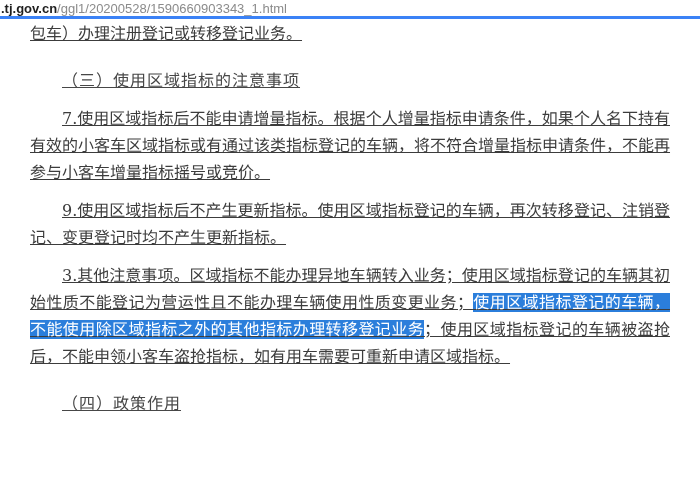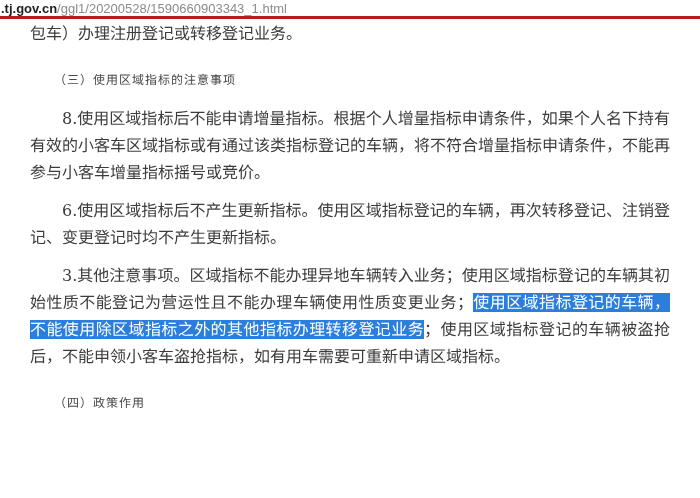--- a/index.html
+++ b/index.html
@@ -15,47 +15,48 @@
   }
   
   .addressbar {
     height: 15px;
     padding: 1px 0 0 1px;
     font-family: "Liberation Sans", "DejaVu Sans", sans-serif;
     font-size: 13px;
     line-height: 15px;
     white-space: nowrap;
     overflow: hidden;
-    border-bottom: 3px solid #b91c1c;
+    border-bottom: 3px solid #3b82f6;
     background: #ffffff;
   }
   .addressbar .domain { color: #1f1f1f; font-weight: 700; }
   .addressbar .path   { color: #8b8b8b; }
 
   
   .doc {
     padding: 0 30px;
     font-family: "DejaVu Serif", "Liberation Serif", serif;
     font-size: 16px;
     line-height: 27px;
     color: #3c3c3c;
     text-align: justify;
   }
   .doc p {
     margin: 11px 0;
     text-indent: 2em;
+    text-decoration: underline;
   }
   .doc p.clipped {
     margin: 1px 0 0 0;
     text-indent: 0;
   }
   .doc .section-heading {
     margin: 20px 0 6px 0;
     text-indent: 2em;
-    font-size: 12px;
+    font-size: 16px;
     font-weight: 400;
     color: #474747;
     letter-spacing: 1px;
   }
   .hl {
     background: #2b7edb;
     color: #ffffff;
   }
 </style>
 </head>
@@ -64,20 +65,20 @@
 <div class="addressbar">
   <span class="domain">.tj.gov.cn</span><span class="path">/ggl1/20200528/1590660903343_1.html</span>
 </div>
 
 <div class="doc">
   <p class="clipped">包车）办理注册登记或转移登记业务。</p>
 
   <p class="section-heading">（三）使用区域指标的注意事项</p>
 
 
-  <p>8.使用区域指标后不能申请增量指标。根据个人增量指标申请条件，如果个人名下持有有效的小客车区域指标或有通过该类指标登记的车辆，将不符合增量指标申请条件，不能再参与小客车增量指标摇号或竞价。</p>
+  <p>7.使用区域指标后不能申请增量指标。根据个人增量指标申请条件，如果个人名下持有有效的小客车区域指标或有通过该类指标登记的车辆，将不符合增量指标申请条件，不能再参与小客车增量指标摇号或竞价。</p>
 
-  <p>6.使用区域指标后不产生更新指标。使用区域指标登记的车辆，再次转移登记、注销登记、变更登记时均不产生更新指标。</p>
+  <p>9.使用区域指标后不产生更新指标。使用区域指标登记的车辆，再次转移登记、注销登记、变更登记时均不产生更新指标。</p>
 
   <p><span>3.其他注意事项。区域指标不能办理异地车辆转入业务；使用区域指标登记的车辆其初始性质不能登记为营运性且不能办理车辆使用性质变更业务；</span><span class="hl">使用区域指标登记的车辆，不能使用除区域指标之外的其他指标办理转移登记业务</span><span>；使用区域指标登记的车辆被盗抢后，不能申领小客车盗抢指标，如有用车需要可重新申请区域指标。</span></p>
 
   <p class="section-heading">（四）政策作用</p>
 </div>
 
 </body></html>

